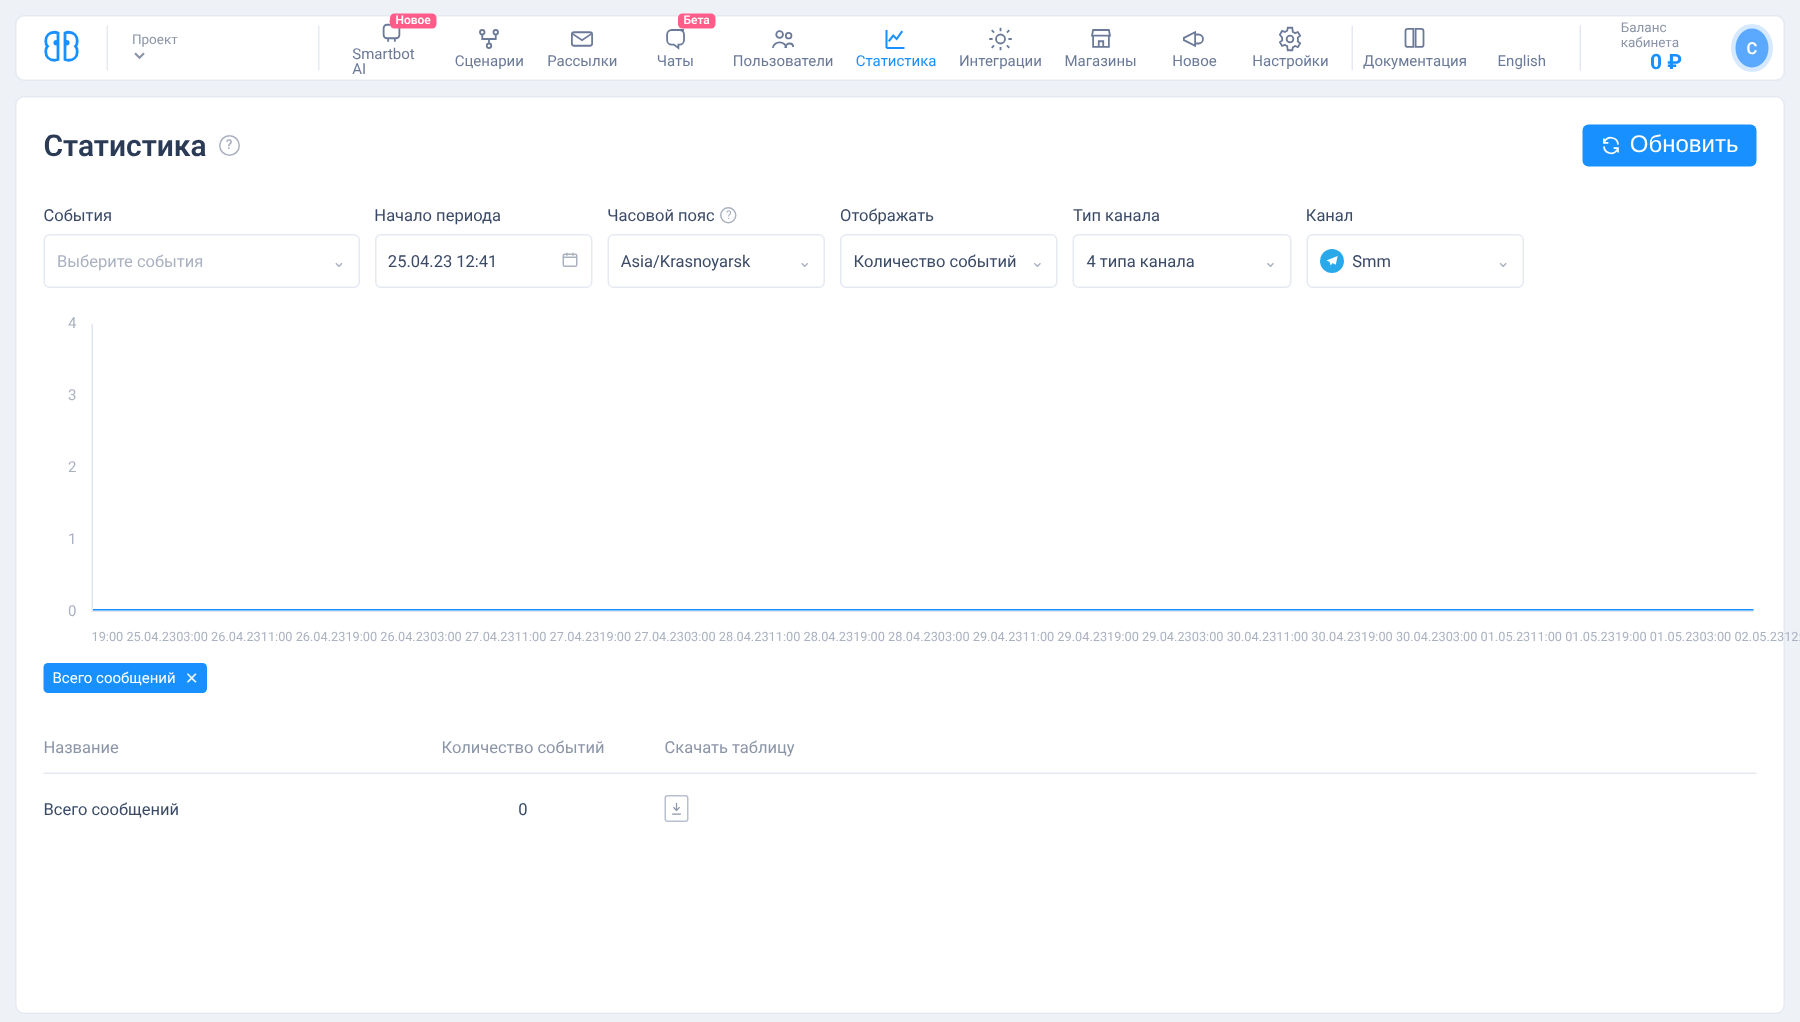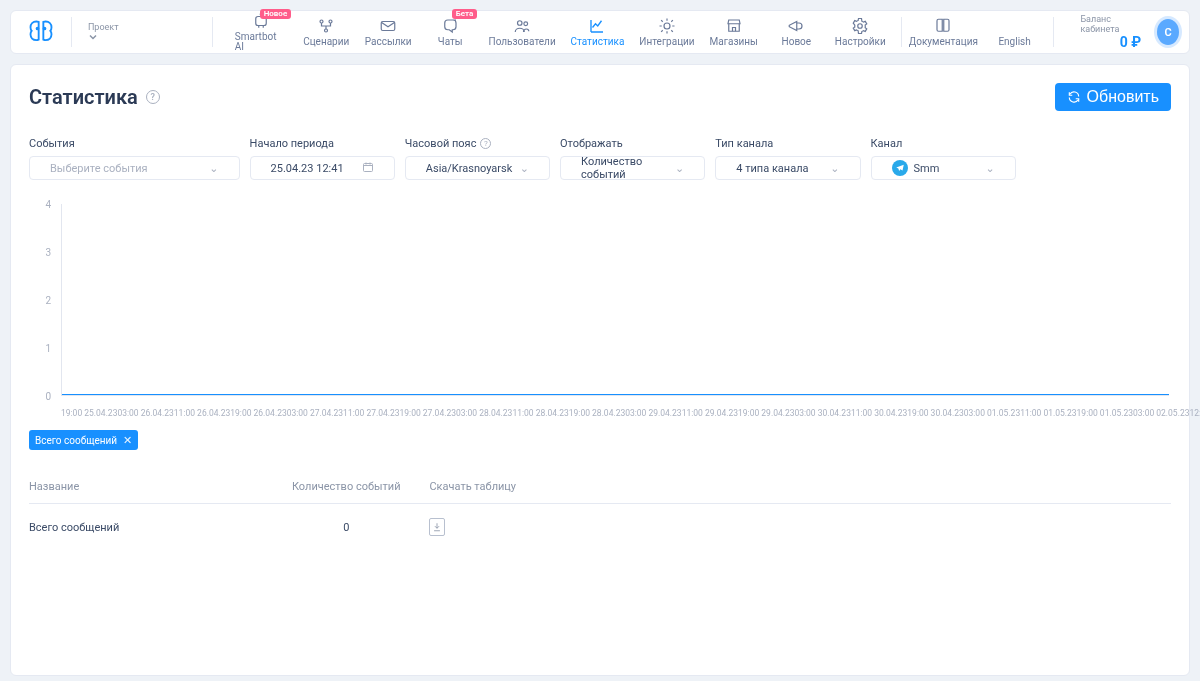--- a/index.html
+++ b/index.html
@@ -74,21 +74,21 @@
       linear-gradient(to right,transparent 40%,#fff 40% 60%,transparent 60%),
       linear-gradient(45deg,transparent 44%,#fff 44% 56%,transparent 56%),
       linear-gradient(-45deg,transparent 44%,#fff 44% 56%,transparent 56%);
   }
   .flag-uk::after{
     background:
       linear-gradient(to bottom,transparent 44%,#c8102e 44% 56%,transparent 56%),
       linear-gradient(to right,transparent 44%,#c8102e 44% 56%,transparent 56%);
   }
 
-  .balance{display:flex;flex-direction:column;align-items:flex-end;justify-content:center;padding:0 6px;margin-left:15px;}
+  .balance{display:flex;flex-direction:column;align-items:center;justify-content:center;padding:0 6px;margin-left:15px;}
   .balance-label{font-size:9px;color:var(--muted);}
   .balance-value{font-size:14px;font-weight:700;color:var(--accent);}
   .avatar{align-self:center;width:26px;height:26px;border-radius:50%;background:#5aa9ff;color:#fff;display:flex;align-items:center;justify-content:center;font-size:11px;font-weight:600;margin-left:6px;box-shadow:0 0 0 3px rgba(90,169,255,.25);}
 
   
   .card{
     margin-top:10px;
     background:var(--card);
     border:1px solid var(--border);
     border-radius:6px;
@@ -104,23 +104,23 @@
     background:var(--accent);color:#fff;border:none;border-radius:4px;
     height:28px;padding:12px 12px;font-size:16px;cursor:pointer;
   }
   .btn svg{width:14px;height:14px;}
 
   
   .filters{display:grid;grid-template-columns: 1.45fr 1fr 1fr 1fr 1fr 1fr 1fr;gap:10px;margin-top:26px;}
   .filter{display:flex;flex-direction:column;gap:6px;}
   .filter-label{font-size:11px;color:#3a4a66;display:flex;align-items:center;gap:4px;}
   .control{
-    height:24px;border:1px solid var(--border);border-radius:4px;background:#fff;
+    height:36px;border:1px solid var(--border);border-radius:4px;background:#fff;
     display:flex;align-items:center;justify-content:space-between;
-    padding:0 20px;color:#6b7a99;font-size:11px;cursor:pointer;
+    padding:0 8px;color:#6b7a99;font-size:11px;cursor:pointer;
   }
   .control .value{color:#3a4a66;}
   .caret{color:var(--muted2);}
   .cal-icon{color:var(--muted2);}
   .channel-icon{width:16px;height:16px;border-radius:50%;background:#29a9ea;display:inline-flex;align-items:center;justify-content:center;margin-right:6px;}
   .channel-icon svg{width:10px;height:10px;fill:#fff;}
   .control.with-icon .left{display:flex;align-items:center;}
 
   
   .chart-wrap{margin-top:24px;height:220px;position:relative;}
@@ -134,21 +134,21 @@
   .chips{margin-top:6px;}
   .chip{
     display:inline-flex;align-items:center;gap:6px;
     background:var(--accent);color:#fff;border-radius:3px;
     height:20px;padding:0 6px;font-size:10px;
   }
   .chip .x{font-size:11px;cursor:pointer;opacity:.9;}
 
   
   .table{margin-top:30px;}
-  .table .thead,.table .trow{display:grid;grid-template-columns: 1.6fr 1fr 1fr 4fr;gap:10px;align-items:center;}
+  .table .thead,.table .trow{display:grid;grid-template-columns: 1.6fr 1fr 1fr 4fr;gap:24px;align-items:center;}
   .thead{color:var(--muted);font-size:11px;border-bottom:1px solid var(--border);padding-bottom:10px;}
   .trow{padding-top:14px;color:#3a4a66;font-size:11px;}
   .trow .num{text-align:center;}
   .dl{width:16px;height:18px;border:1px solid #b8c0cf;border-radius:2px;display:inline-flex;align-items:center;justify-content:center;color:#8b95a7;font-size:9px;cursor:pointer;}
 
 </style>
 </head>
 <body>
 
 <div class="header">

